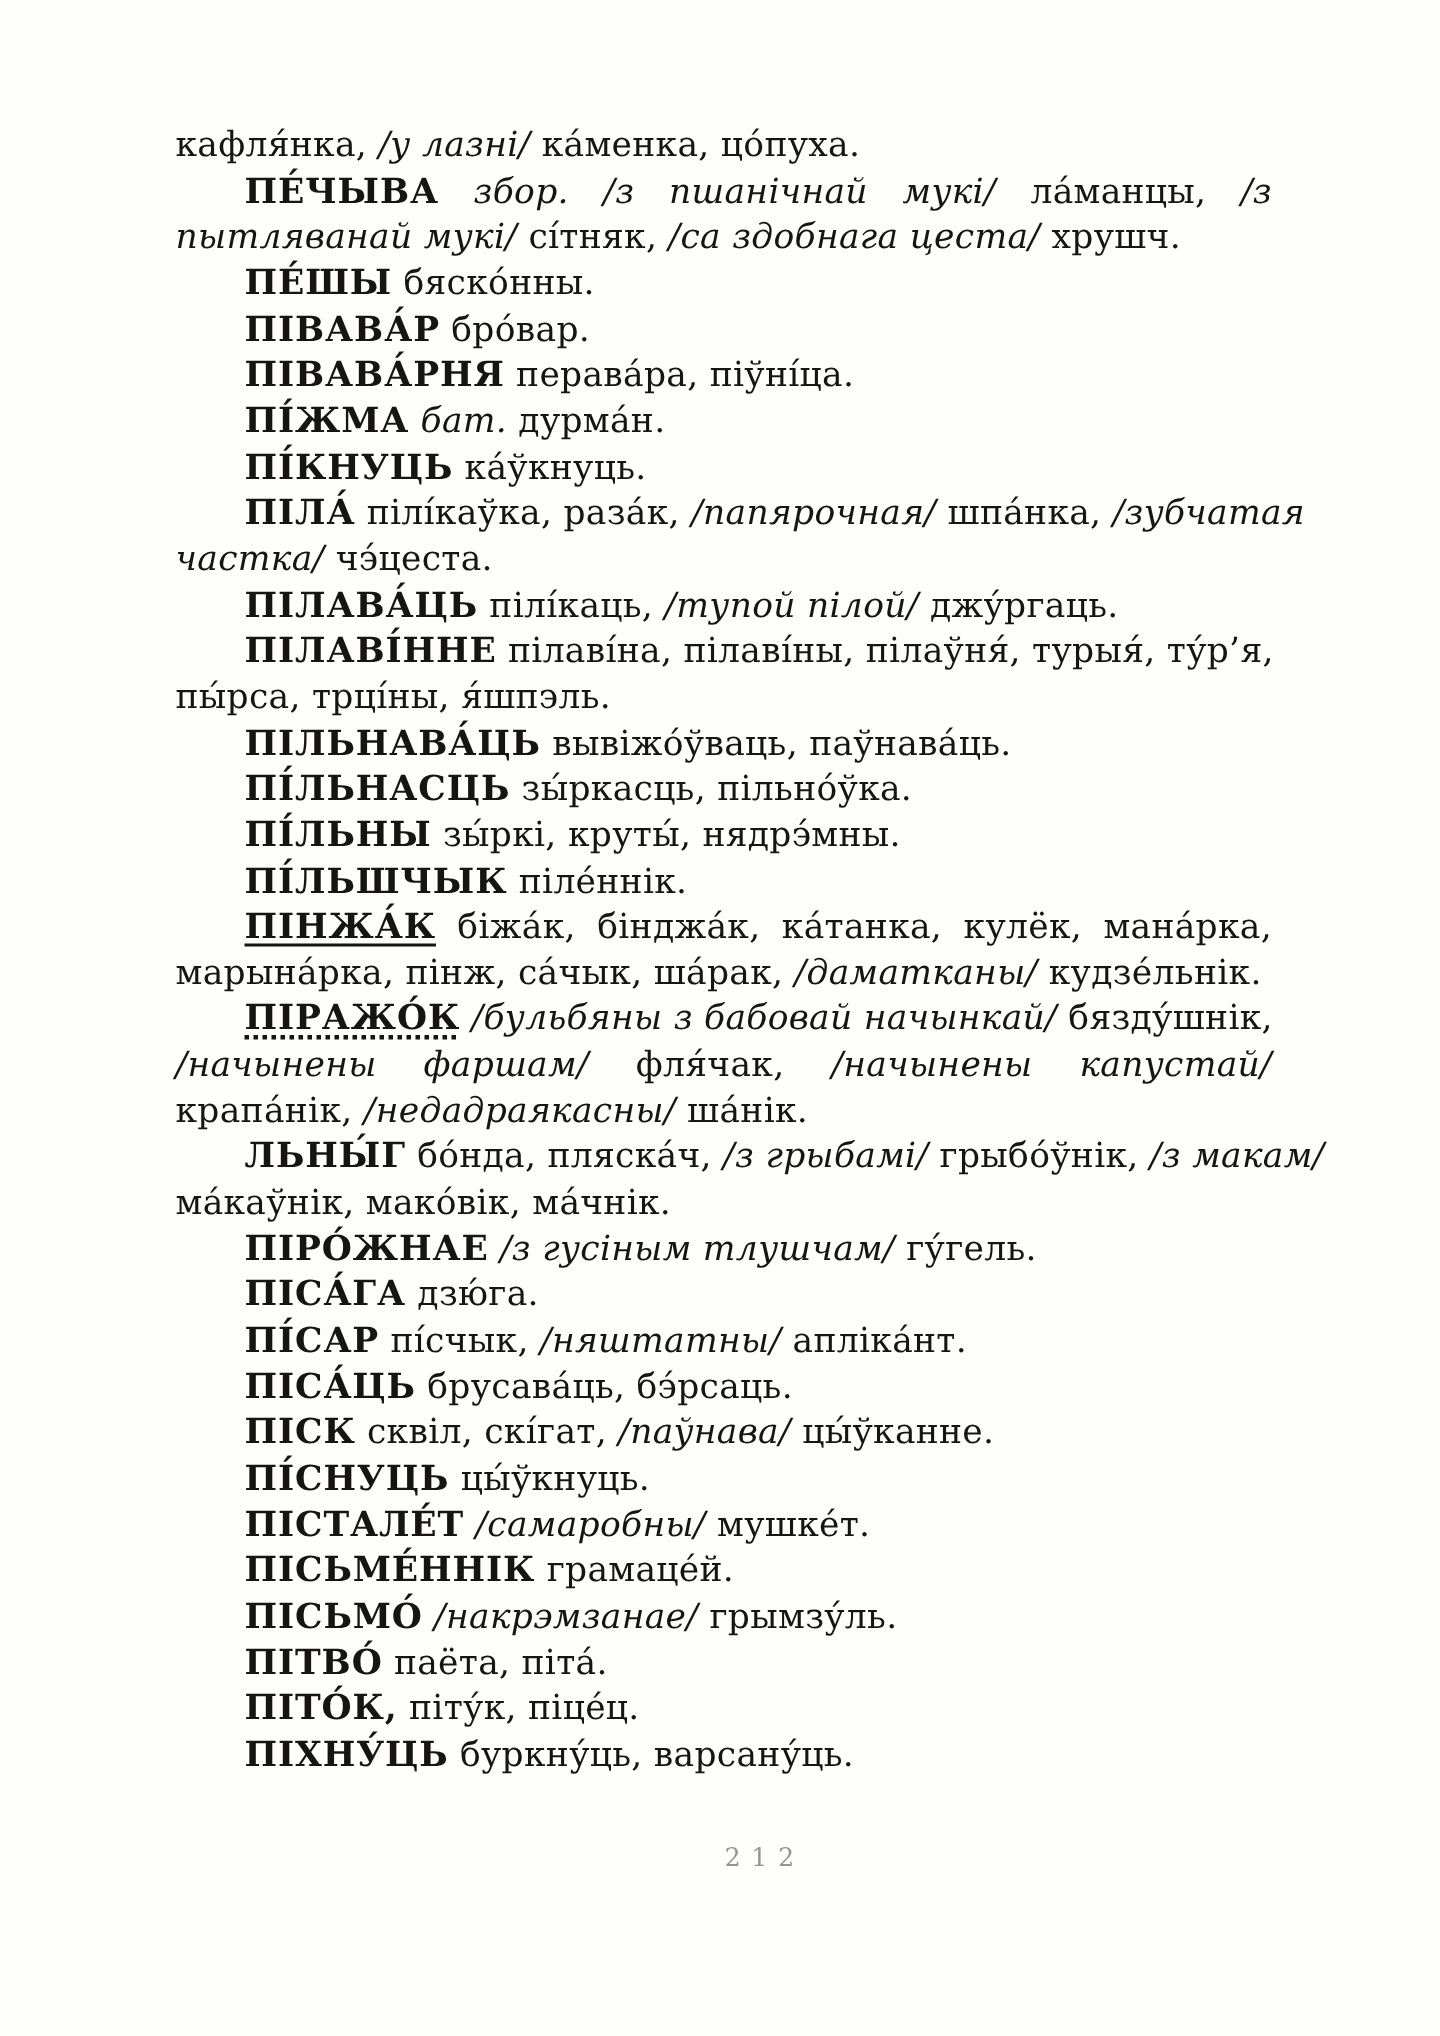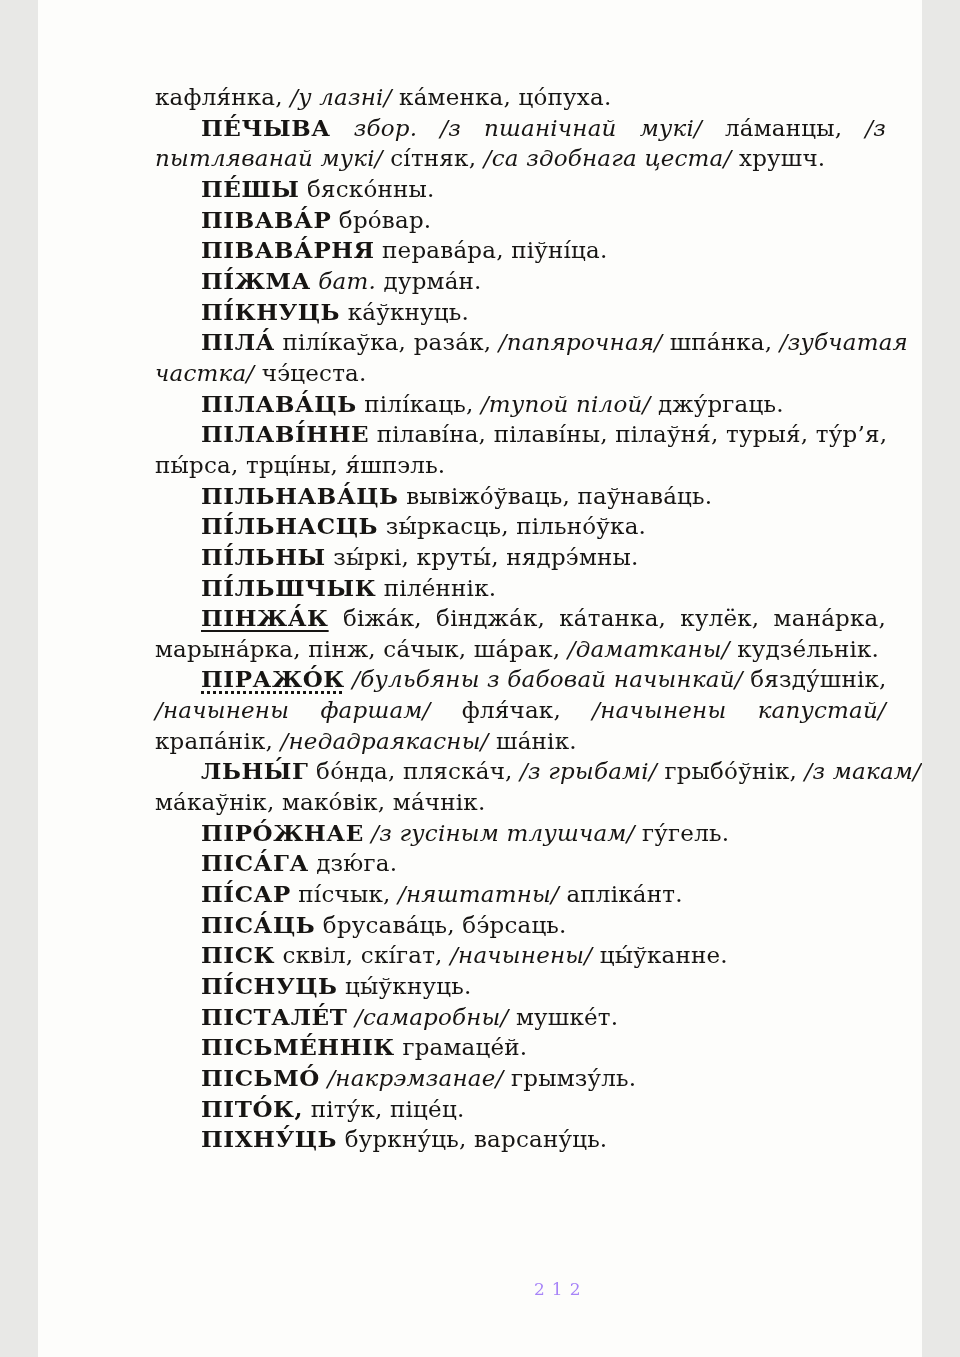--- a/index.html
+++ b/index.html
@@ -2,21 +2,21 @@
 <html><head>
 <meta charset="utf-8">
 <style>
   html, body {
     margin: 0;
     padding: 0;
     background: #e8e8e6;
   }
   .page {
     position: relative;
-    width: 884px;
+    width: 960px;
     height: 1357px;
     margin: 0 auto;
     background: #fdfdfb;
     overflow: hidden;
     font-family: "DejaVu Serif", "Liberation Serif", serif;
     color: #171513;
   }
   .text-block {
     position: absolute;
     left: 117px;
@@ -51,28 +51,27 @@
     text-decoration: underline dotted;
     text-decoration-thickness: 2.5px;
     text-underline-offset: 4px;
   }
   .it {
     font-style: italic;
   }
   .page-number {
     position: absolute;
     left: 483px;
-    top: 1279px;
+    top: 1229px;
     font-size: 17px;
     letter-spacing: 7px;
-    color: #8b5cf6;
+    color: #737373;
     opacity: 0.75;
     filter: blur(0.4px);
     font-family: "DejaVu Serif", serif;
-    margin-left: 13px;
   }
 </style>
 </head>
 <body>
 
 <div class="page">
   <div class="text-block" id="text-block">
       <div class="line"><span>кафля́нка, </span><span class="it">/у лазні/</span><span> ка́менка, цо́пуха.</span></div>
       <div class="line ind just"><span class="hw">ПЕ́ЧЫВА</span><span class="it"> збор. /з пшанічнай мукі/</span><span> ла́манцы, </span><span class="it">/з</span></div>
       <div class="line"><span class="it">пытляванай мукі/</span><span> сі́тняк, </span><span class="it">/са здобнага цеста/</span><span> хрушч.</span></div>
@@ -94,22 +93,23 @@
       <div class="line"><span>марына́рка, пінж, са́чык, ша́рак, </span><span class="it">/даматканы/</span><span> кудзе́льнік.</span></div>
       <div class="line ind just"><span class="hw d">ПІРАЖО́К</span><span> </span><span class="it">/бульбяны з бабовай начынкай/</span><span> бязду́шнік,</span></div>
       <div class="line just"><span class="it">/начынены фаршам/</span><span> фля́чак, </span><span class="it">/начынены капустай/</span></div>
       <div class="line"><span>крапа́нік, </span><span class="it">/недадраякасны/</span><span> ша́нік.</span></div>
       <div class="line ind just"><span class="hw">ЛЬНЫ́Г</span><span> бо́нда, пляска́ч, </span><span class="it">/з грыбамі/</span><span> грыбо́ўнік, </span><span class="it">/з макам/</span></div>
       <div class="line"><span>ма́каўнік, мако́вік, ма́чнік.</span></div>
       <div class="line ind"><span class="hw">ПІРО́ЖНАЕ</span><span> </span><span class="it">/з гусіным тлушчам/</span><span> гу́гель.</span></div>
       <div class="line ind"><span class="hw">ПІСА́ГА</span><span> дзю́га.</span></div>
       <div class="line ind"><span class="hw">ПІ́САР</span><span> пі́счык, </span><span class="it">/няштатны/</span><span> апліка́нт.</span></div>
       <div class="line ind"><span class="hw">ПІСА́ЦЬ</span><span> брусава́ць, бэ́рсаць.</span></div>
-      <div class="line ind"><span class="hw">ПІСК</span><span> сквіл, скі́гат, </span><span class="it">/начынены/</span><span> цы́ўканне.</span></div>
+      <div class="line ind"><span class="hw">ПІСК</span><span> сквіл, скі́гат, </span><span class="it">/паўнава/</span><span> цы́ўканне.</span></div>
       <div class="line ind"><span class="hw">ПІ́СНУЦЬ</span><span> цы́ўкнуць.</span></div>
       <div class="line ind"><span class="hw">ПІСТАЛЕ́Т</span><span> </span><span class="it">/самаробны/</span><span> мушке́т.</span></div>
       <div class="line ind"><span class="hw">ПІСЬМЕ́ННІК</span><span> грамаце́й.</span></div>
       <div class="line ind"><span class="hw">ПІСЬМО́</span><span> </span><span class="it">/накрэмзанае/</span><span> грымзу́ль.</span></div>
+      <div class="line ind"><span class="hw">ПІТВО́</span><span> паёта, піта́.</span></div>
       <div class="line ind"><span class="hw">ПІТО́К,</span><span> піту́к, піце́ц.</span></div>
       <div class="line ind"><span class="hw">ПІХНУ́ЦЬ</span><span> буркну́ць, варсану́ць.</span></div>
     </div>
   <div class="page-number">212</div>
 </div>
 
 </body></html>

